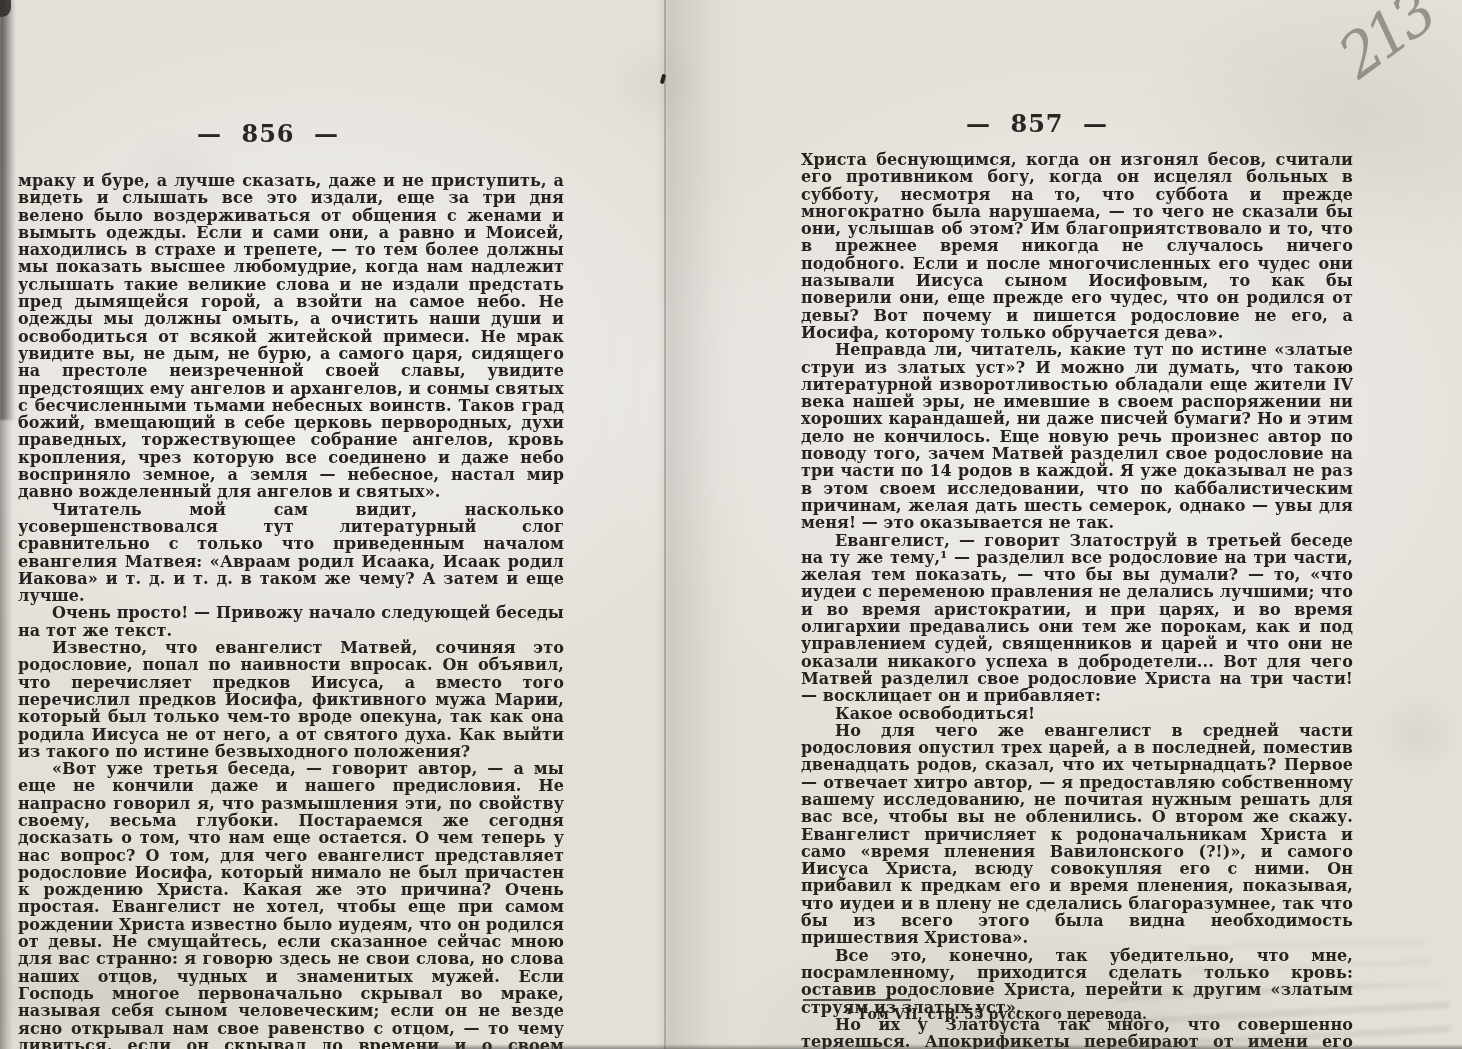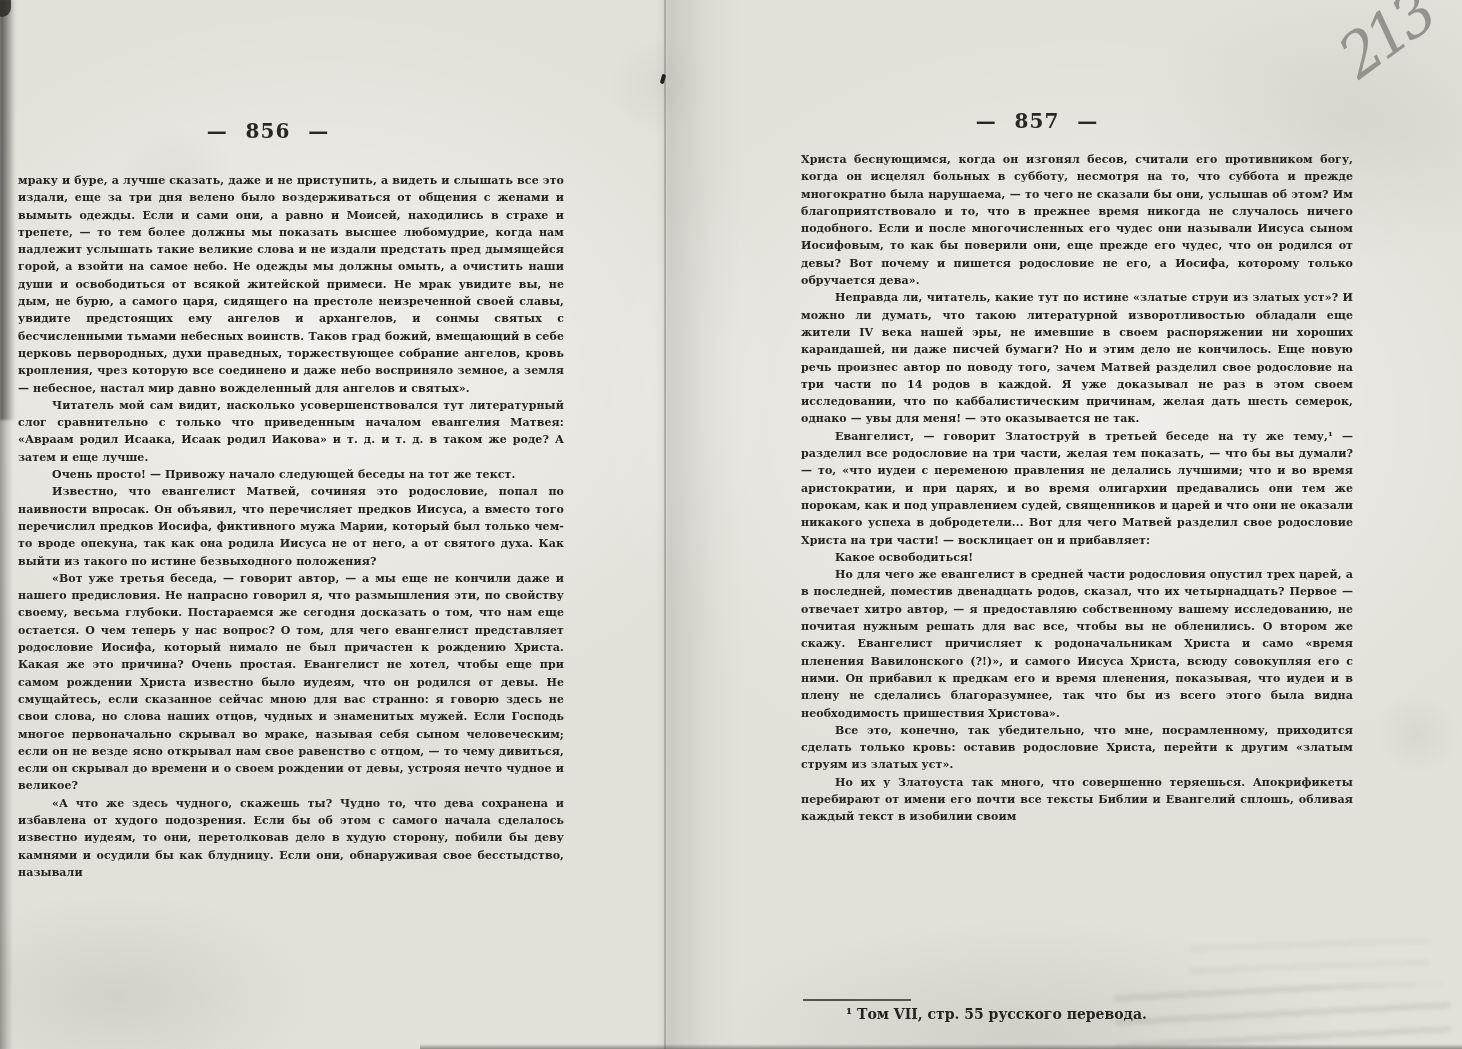--- a/index.html
+++ b/index.html
@@ -23,32 +23,32 @@
       radial-gradient(circle 90px at 12% 18%, rgba(150,147,138,0.10), transparent 70%),
       radial-gradient(circle 70px at 45% 8%,  rgba(150,147,138,0.10), transparent 70%),
       radial-gradient(circle 110px at 88% 30%, rgba(150,147,138,0.10), transparent 70%),
       radial-gradient(circle 80px at 30% 78%, rgba(150,147,138,0.08), transparent 70%),
       radial-gradient(circle 120px at 63% 60%, rgba(150,147,138,0.08), transparent 70%),
       radial-gradient(circle 60px at 97% 70%, rgba(150,147,138,0.12), transparent 70%);
   }
 
   .running-head{
     position:absolute;width:200px;text-align:center;
-    font-size:20px;font-weight:bold;color:#2a2722;
+    font-size:24px;font-weight:bold;color:#2a2722;
     letter-spacing:1px;word-spacing:10px;
   }
   #head-left{left:168px;top:119px;}
   #head-right{left:937px;top:109px;}
 
   .col{position:absolute;color:#26231e;}
   #left-col{left:18px;top:172px;width:546px;}
   #right-col{left:801px;top:151px;width:552px;}
   .col p{
     margin:0;
-    font-size:11px;line-height:17.3px;
+    font-size:16px;line-height:17.3px;
     font-weight:bold;
     text-align:justify;
     letter-spacing:0.1px;
   }
   .col p.ind{text-indent:34px;}
 
   .footnote-rule{position:absolute;left:803px;top:999px;width:108px;height:2px;background:#56524b;}
   .footnote{
     position:absolute;left:846px;top:1006px;width:470px;
     font-size:14px;font-weight:bold;color:#26231e;margin:0;
@@ -125,21 +125,21 @@
 </style>
 </head>
 <body>
 
 <div class="scan">
 
   <div class="running-head" id="head-left">— 856 —</div>
 
   <div class="col" id="left-col">
     <p>мраку и буре, а лучше сказать, даже и не приступить, а видеть и слышать все это издали, еще за три дня велено было воздерживаться от общения с женами и вымыть одежды. Если и сами они, а равно и Моисей, находились в страхе и трепете, — то тем более должны мы показать высшее любомудрие, когда нам надлежит услышать такие великие слова и не издали предстать пред дымящейся горой, а взойти на самое небо. Не одежды мы должны омыть, а очистить наши души и освободиться от всякой житейской примеси. Не мрак увидите вы, не дым, не бурю, а самого царя, сидящего на престоле неизреченной своей славы, увидите предстоящих ему ангелов и архангелов, и сонмы святых с бесчисленными тьмами небесных воинств. Таков град божий, вмещающий в себе церковь первородных, духи праведных, торжествующее собрание ангелов, кровь кропления, чрез которую все соединено и даже небо восприняло земное, а земля — небесное, настал мир давно вожделенный для ангелов и святых».</p>
-    <p class="ind">Читатель мой сам видит, насколько усовершенствовался тут литературный слог сравнительно с только что приведенным началом евангелия Матвея: «Авраам родил Исаака, Исаак родил Иакова» и т. д. и т. д. в таком же роде? А затем и еще лучше.</p>
+    <p class="ind">Читатель мой сам видит, насколько усовершенствовался тут литературный слог сравнительно с только что приведенным началом евангелия Матвея: «Авраам родил Исаака, Исаак родил Иакова» и т. д. и т. д. в таком же чему? А затем и еще лучше.</p>
     <p class="ind">Очень просто! — Привожу начало следующей беседы на тот же текст.</p>
     <p class="ind">Известно, что евангелист Матвей, сочиняя это родословие, попал по наивности впросак. Он объявил, что перечисляет предков Иисуса, а вместо того перечислил предков Иосифа, фиктивного мужа Марии, который был только чем-то вроде опекуна, так как она родила Иисуса не от него, а от святого духа. Как выйти из такого по истине безвыходного положения?</p>
     <p class="ind">«Вот уже третья беседа, — говорит автор, — а мы еще не кончили даже и нашего предисловия. Не напрасно говорил я, что размышления эти, по свойству своему, весьма глубоки. Постараемся же сегодня досказать о том, что нам еще остается. О чем теперь у нас вопрос? О том, для чего евангелист представляет родословие Иосифа, который нимало не был причастен к рождению Христа. Какая же это причина? Очень простая. Евангелист не хотел, чтобы еще при самом рождении Христа известно было иудеям, что он родился от девы. Не смущайтесь, если сказанное сейчас мною для вас странно: я говорю здесь не свои слова, но слова наших отцов, чудных и знаменитых мужей. Если Господь многое первоначально скрывал во мраке, называя себя сыном человеческим; если он не везде ясно открывал нам свое равенство с отцом, — то чему дивиться, если он скрывал до времени и о своем рождении от девы, устрояя нечто чудное и великое?</p>
     <p class="ind">«А что же здесь чудного, скажешь ты? Чудно то, что дева сохранена и избавлена от худого подозрения. Если бы об этом с самого начала сделалось известно иудеям, то они, перетолковав дело в худую сторону, побили бы деву камнями и осудили бы как блудницу. Если они, обнаруживая свое бесстыдство, называли</p>
   </div>
 
   <div class="running-head" id="head-right">— 857 —</div>
 
   <div class="col" id="right-col">
     <p>Христа беснующимся, когда он изгонял бесов, считали его противником богу, когда он исцелял больных в субботу, несмотря на то, что суббота и прежде многократно была нарушаема, — то чего не сказали бы они, услышав об этом? Им благоприятствовало и то, что в прежнее время никогда не случалось ничего подобного. Если и после многочисленных его чудес они называли Иисуса сыном Иосифовым, то как бы поверили они, еще прежде его чудес, что он родился от девы? Вот почему и пишется родословие не его, а Иосифа, которому только обручается дева».</p>

